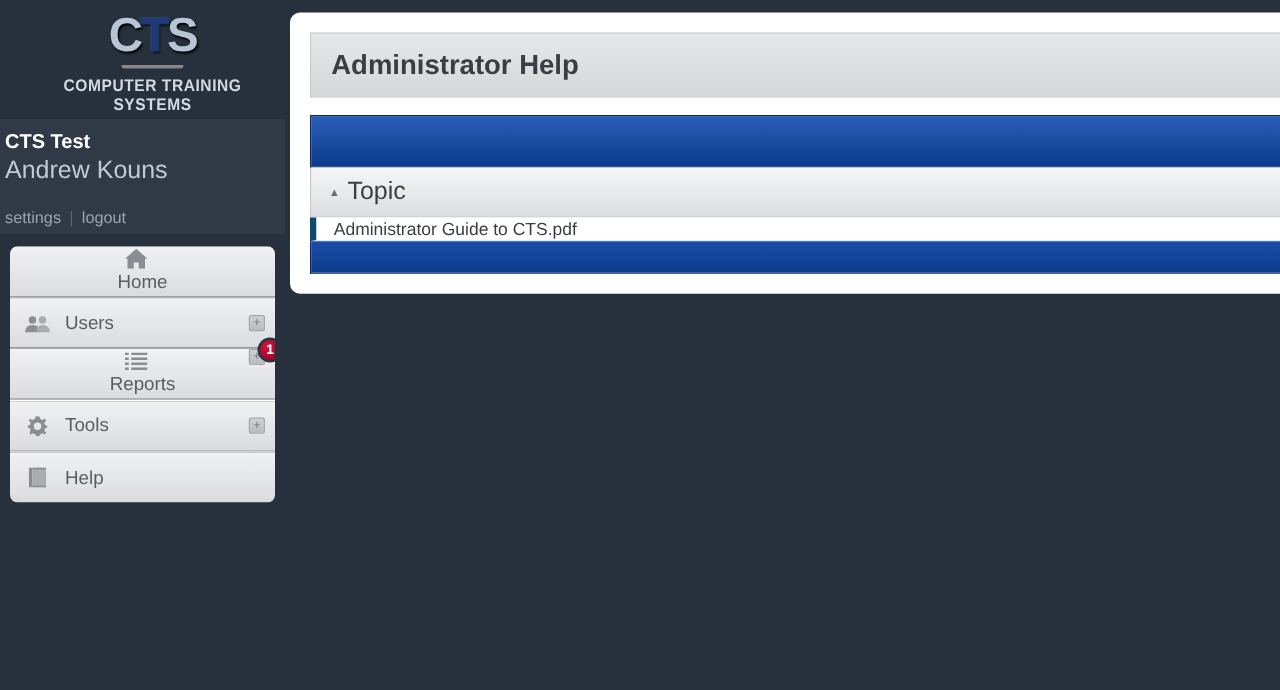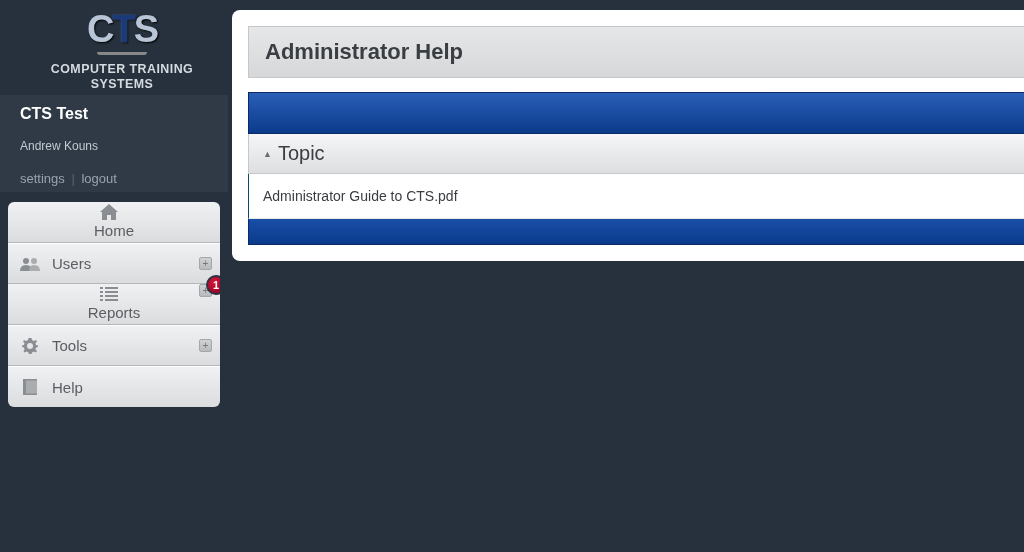--- a/index.html
+++ b/index.html
@@ -51,31 +51,31 @@
       color: #d5dae0;
       font-size: 13.5px;
       font-weight: bold;
       letter-spacing: 0.5px;
       margin-top: 10px;
       font-family: Arial Narrow, Arial, sans-serif;
       transform: scaleX(0.92);
     }
     .user-block {
       background: #2f3a46;
-      padding: 10px 12px 6px 20px;
+      padding: 10px 12px 6px 4px;
     }
     .org-name {
       color: #fff;
       font-weight: bold;
       font-size: 16px;
     }
     .user-name {
       color: #c2c9d2;
-      font-size: 12px;
-      margin-top: 16px;
+      font-size: 20px;
+      margin-top: 2px;
     }
     .user-links {
       margin-top: 18px;
       font-size: 13px;
       color: #9aa3ae;
     }
     .user-links a {
       color: #9aa3ae;
       text-decoration: none;
       cursor: pointer;
@@ -196,23 +196,23 @@
       color: #6a6e73;
       font-size: 9px;
       margin-right: 6px;
     }
     .col-label {
       color: #3a3d41;
       font-size: 20px;
     }
     .table-row {
       background: #fff;
-      border-left: 1px solid #0c4a6e;
+      border-left: 5px solid #0c4a6e;
       border-bottom: 1px solid #e5e7e9;
-      padding: 14px 14px;
+      padding: 1px 14px;
       color: #3a3d41;
       font-size: 14px;
     }
     svg { display: block; }
     .nav-item-wrap { position: relative; }
   </style>
 </head>
 <body>
 
 <div class="sidebar">

